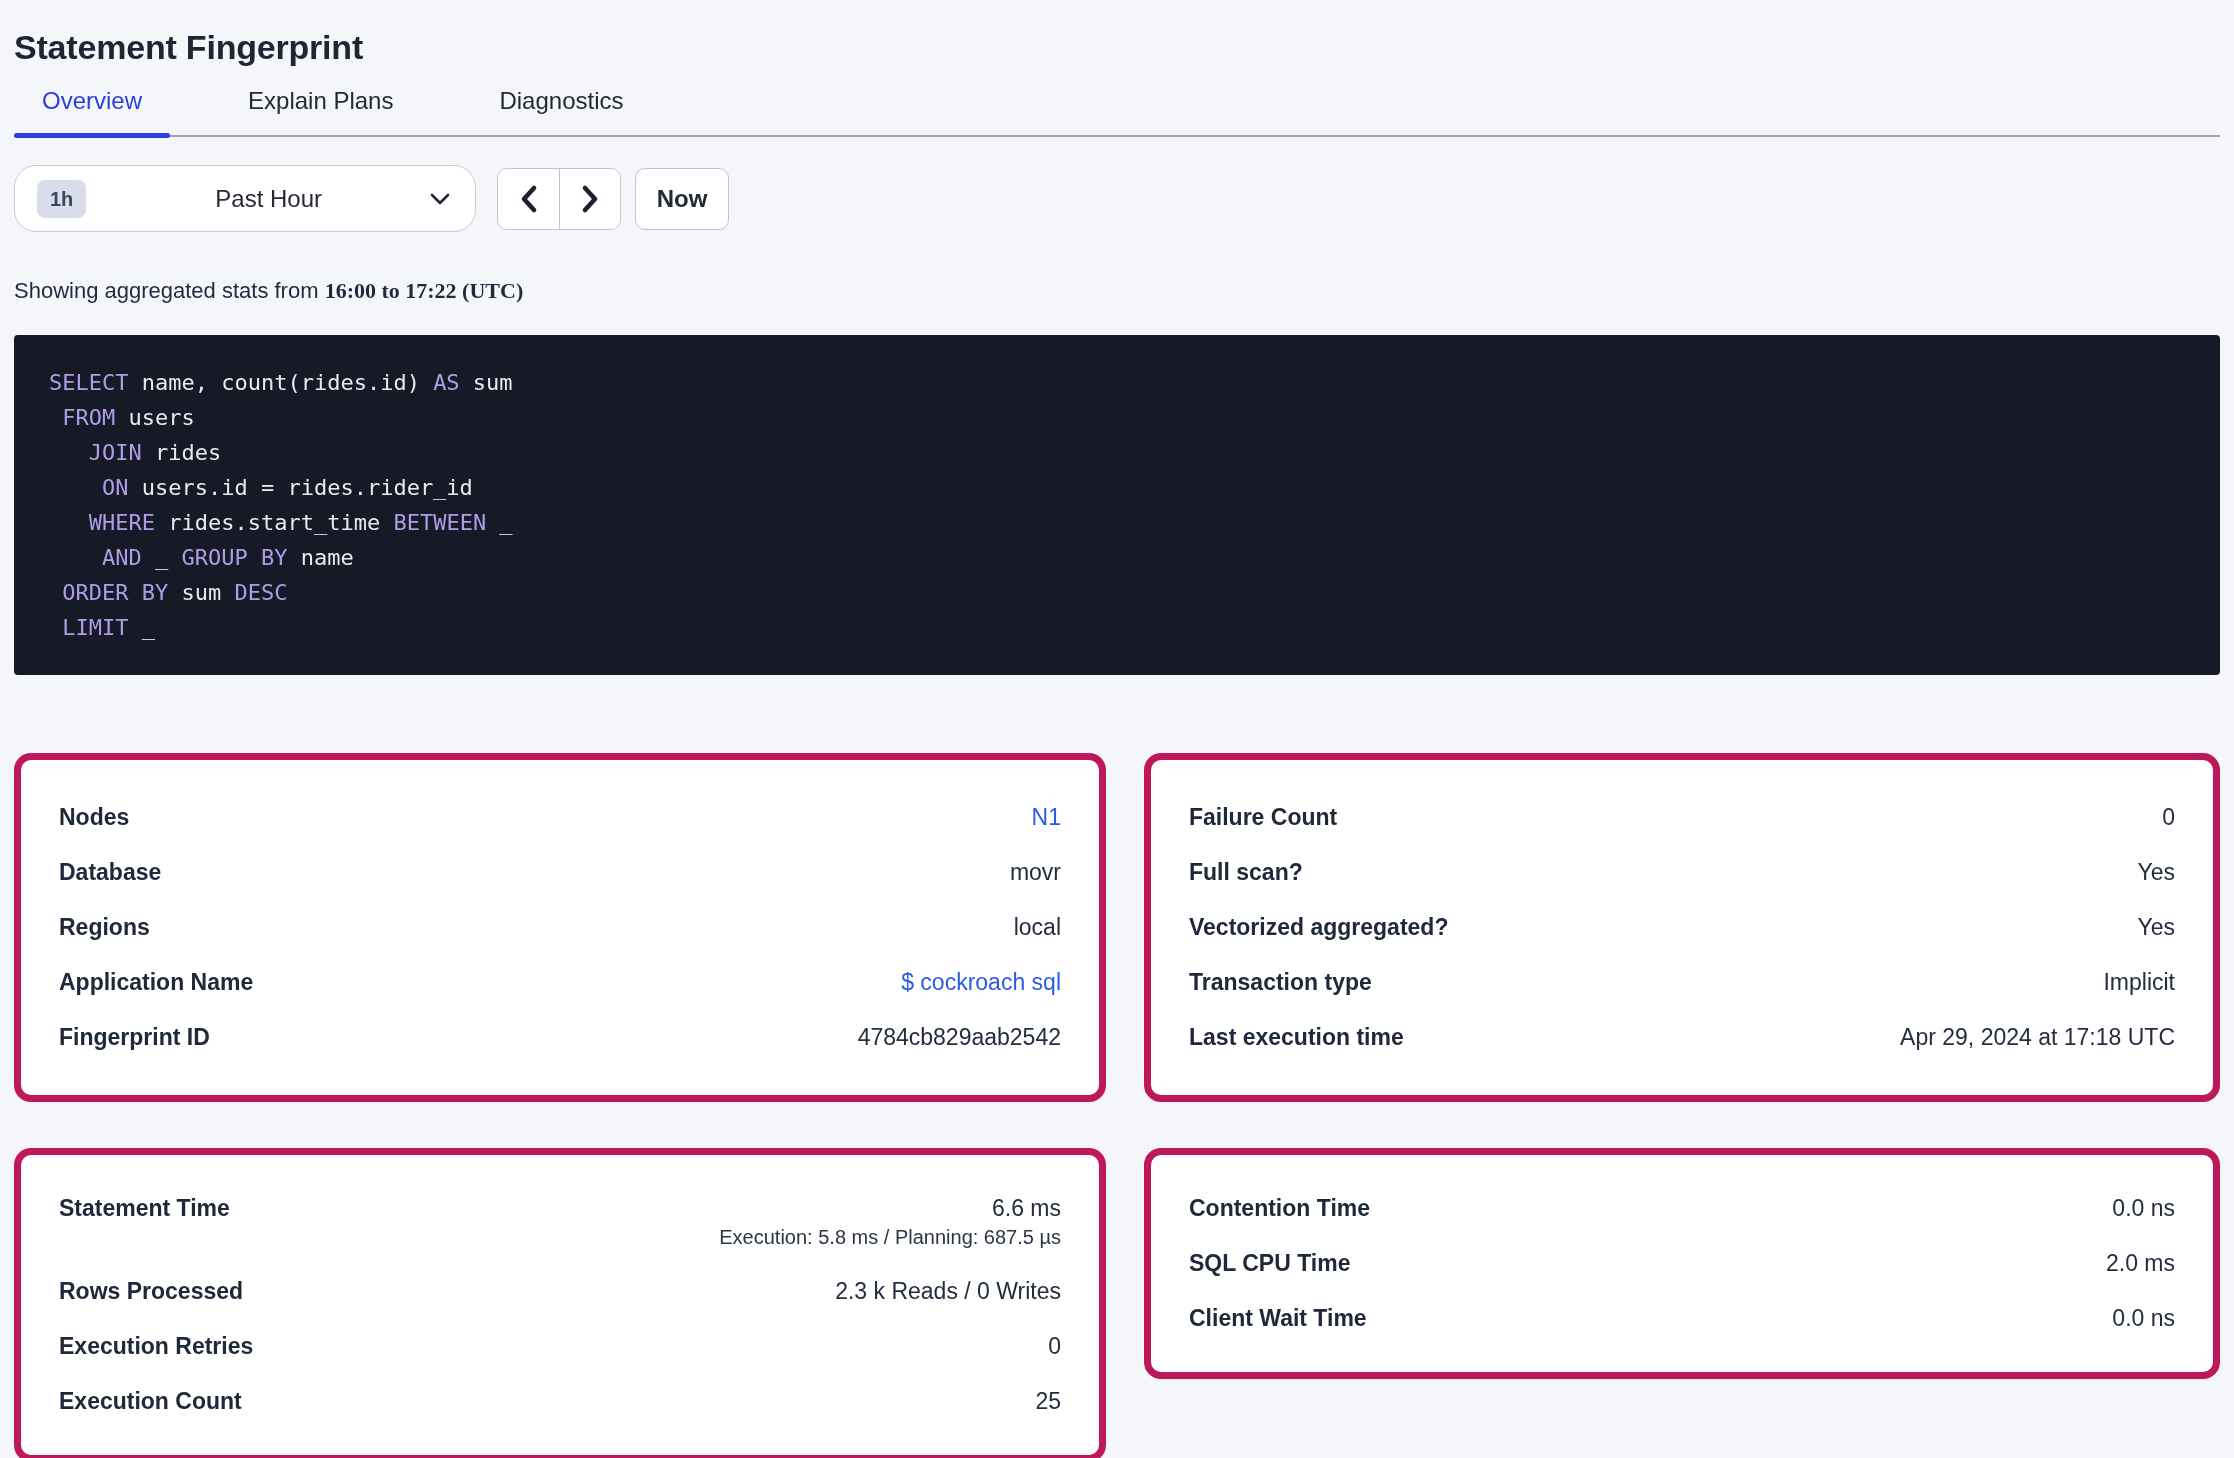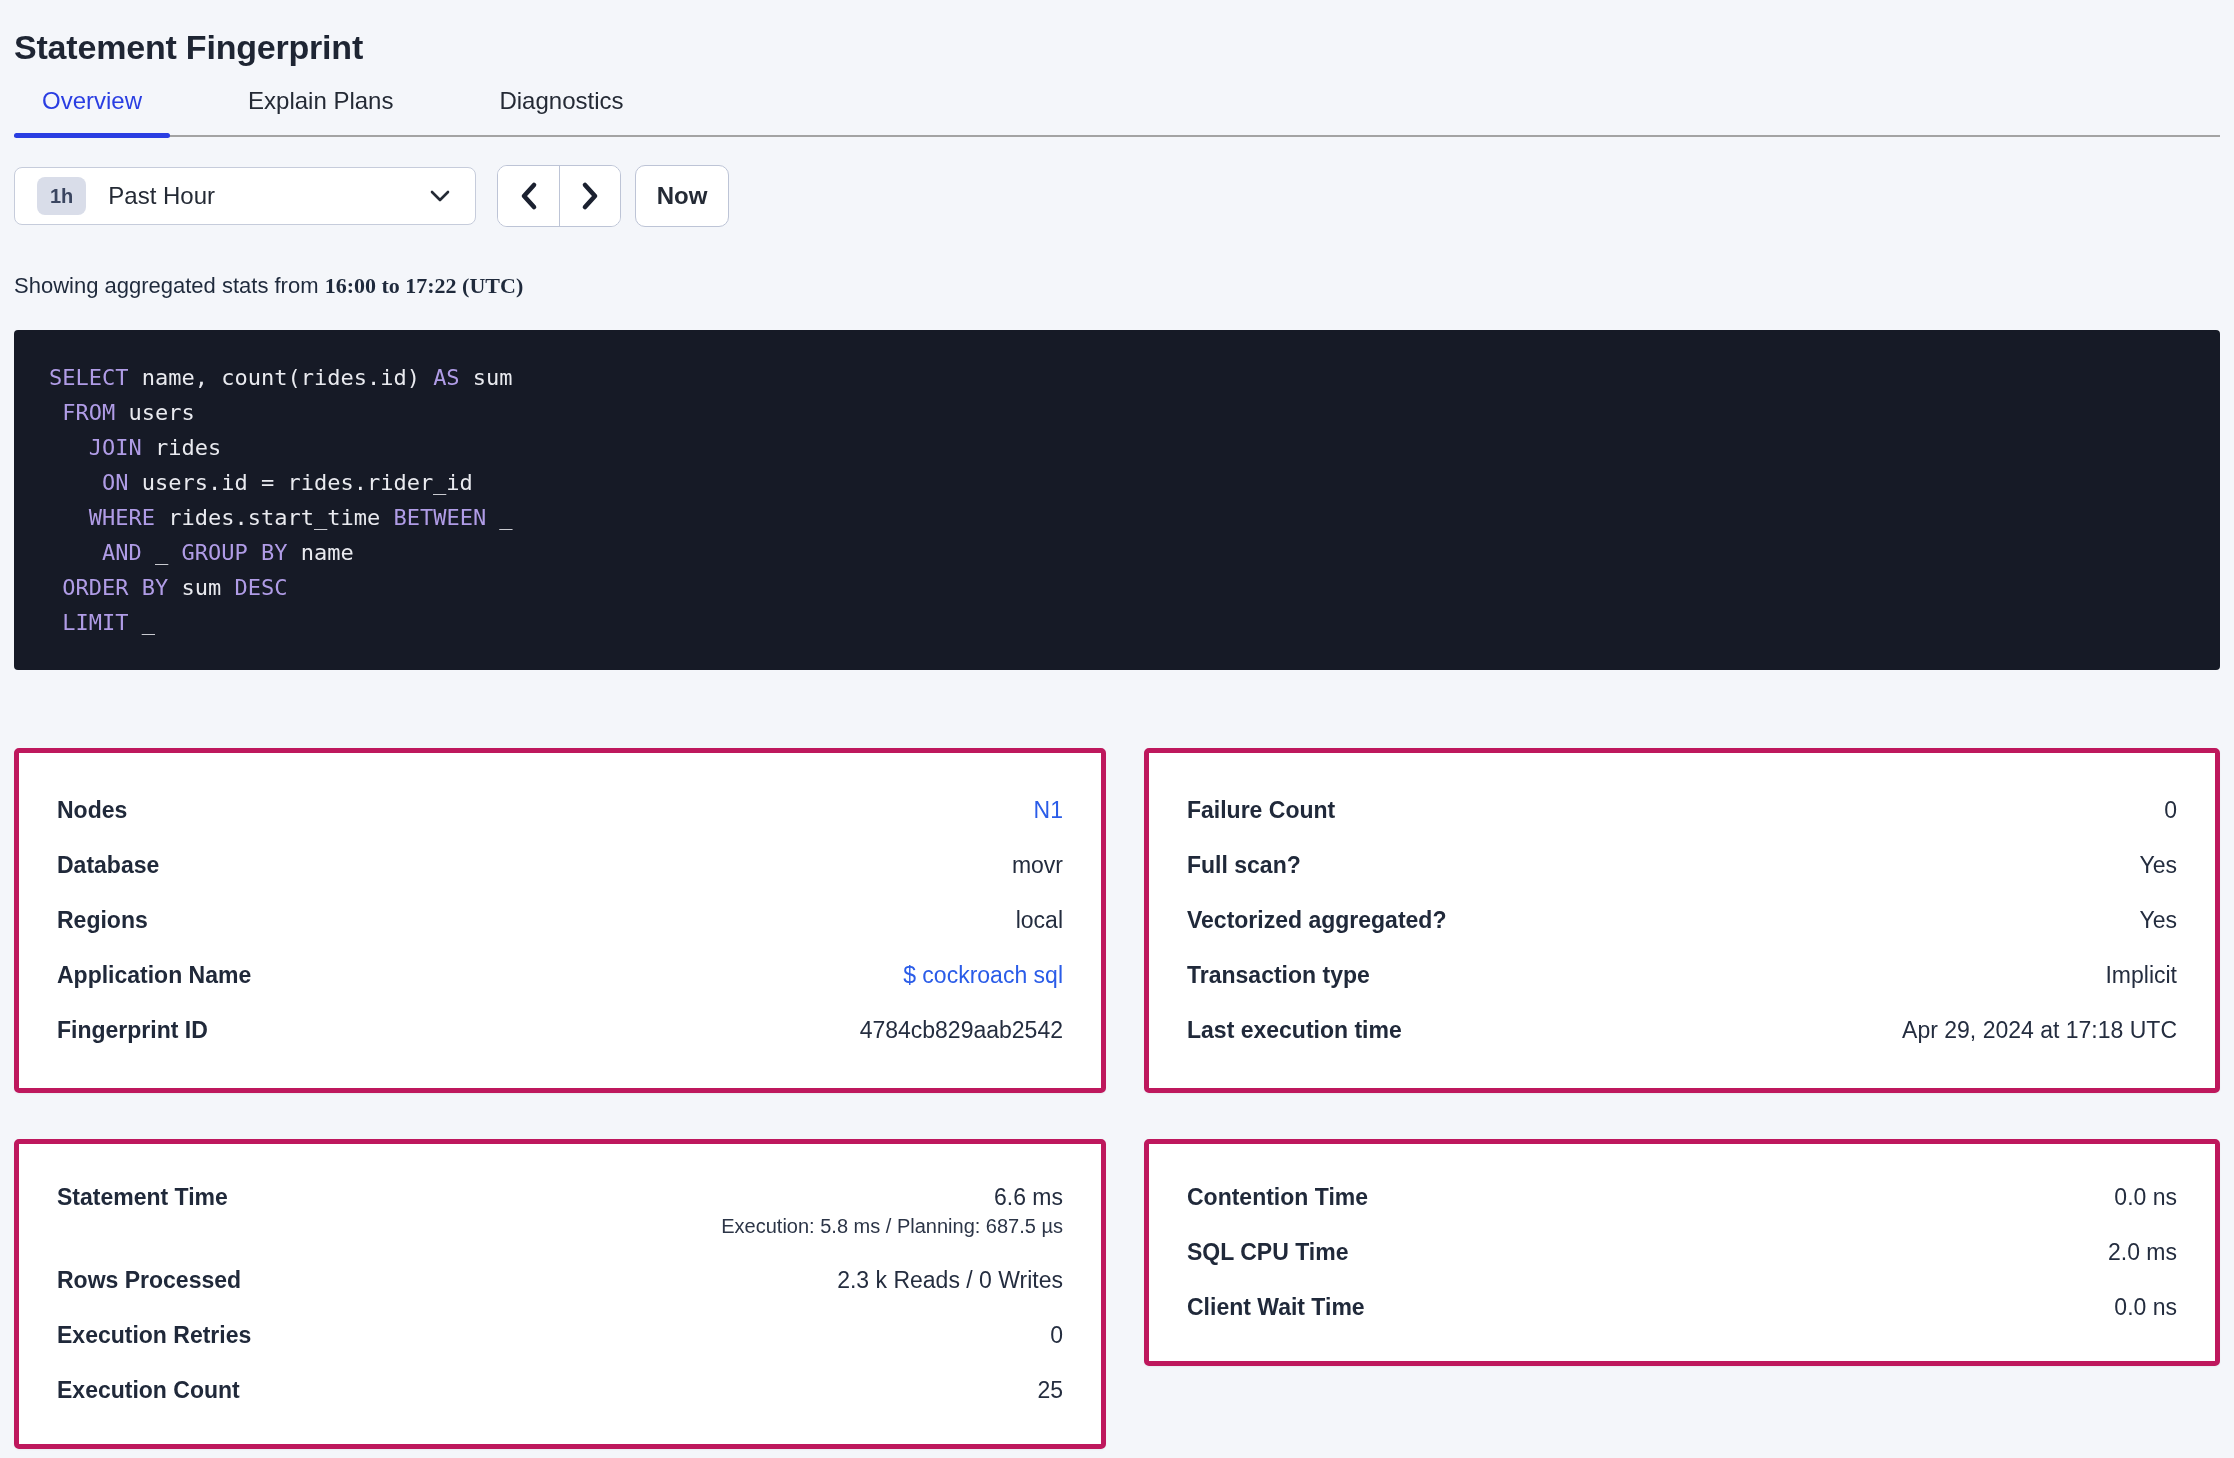--- a/index.html
+++ b/index.html
@@ -41,27 +41,28 @@
     position:absolute;
     left:0; right:0; bottom:-3px;
     height:5px;
     background:#2a3ee2;
     border-radius:3px;
   }
 
   
   .controls { display:flex; align-items:center; margin-top:28px; }
   .time-picker {
-    width:462px; height:58px;
+    width:462px; height:67px;
     background:#fff;
     border:1.5px solid #c6ccdb;
-    border-radius:8px;
+    border-radius:22px;
     display:flex; align-items:center;
     padding:0 24px 0 22px;
     cursor:pointer;
+    text-align:center;
   }
   .range-badge {
     background:#d9dde9;
     color:#3a4560;
     font-weight:700;
     font-size:20px;
     line-height:1;
     padding:9px 13px;
     border-radius:8px;
   }
@@ -115,22 +116,22 @@
   .grid {
     display:grid;
     grid-template-columns:1092px 1076px;
     column-gap:38px;
     align-items:start;
   }
   .grid.top { margin-top:78px; }
   .grid.bottom { margin-top:46px; }
   .card {
     background:#fff;
-    border:5px solid #be185d;
-    border-radius:5px;
+    border:7px solid #be185d;
+    border-radius:17px;
     box-shadow:0 1px 2px rgba(60,78,110,0.06);
     padding:30px 38px;
   }
   .grid.bottom .card { padding:26px 38px; }
   .card-row {
     display:flex;
     justify-content:space-between;
     align-items:flex-start;
     padding:13px 0;
     min-height:55px;

